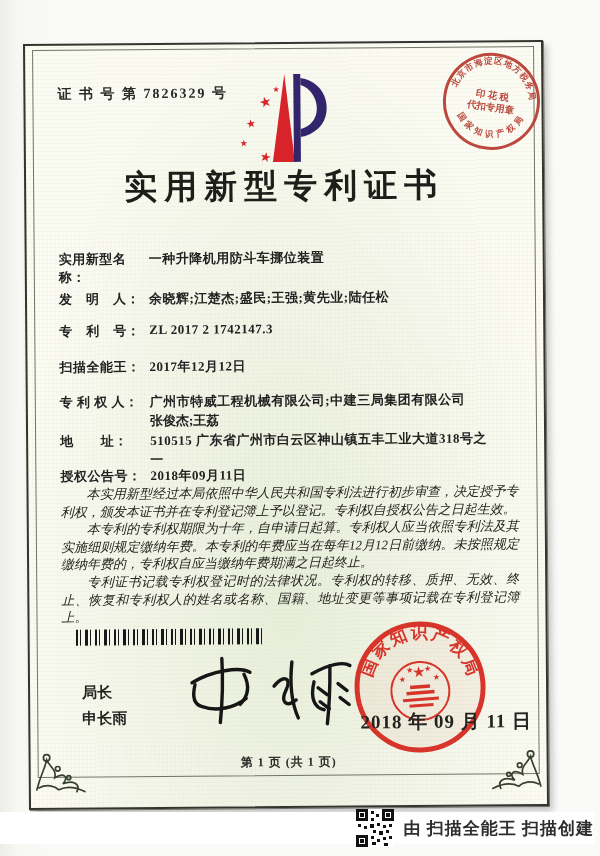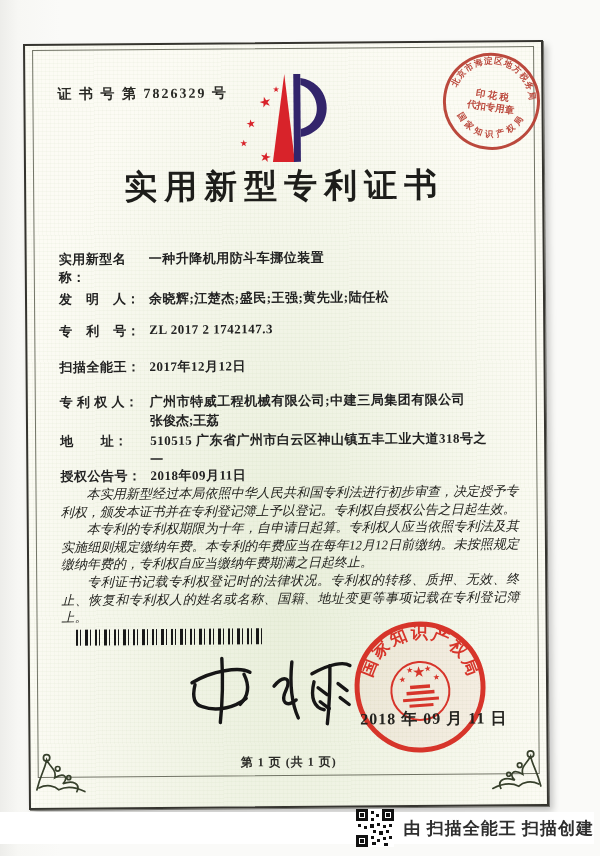--- a/index.html
+++ b/index.html
@@ -40,21 +40,21 @@
 
   .barcode { position:absolute; left:46px; top:584px; width:188px; height:16px;
     background-image:
       repeating-linear-gradient(90deg,#181818 0 2px,transparent 2px 4px,#181818 4px 5px,transparent 5px 9px,#181818 9px 12px,transparent 12px 14px,#181818 14px 15px,transparent 15px 19px);
   }
 
   .director { position:absolute; left:52px; top:634px; font-size:15px; font-weight:600; color:#242420; line-height:26px; }
   .sig { position:absolute; left:148px; top:608px; }
 
   .seal { position:absolute; left:322px; top:576px; transform:rotate(-4deg); opacity:0.92; }
-  .seal-date { position:absolute; left:330px; top:666px; font-size:16px; font-weight:600; color:#23231f; letter-spacing:1px; }
+  .seal-date { position:absolute; left:330px; top:666px; font-size:19px; font-weight:600; color:#23231f; letter-spacing:1px; }
 
   .footer { position:absolute; left:0; right:0; top:710px; text-align:center; font-size:12px; font-weight:600; color:#2b2b27; letter-spacing:1px; }
 
   .flourish { position:absolute; bottom:14px; }
   .flourish.left { left:2px; }
   .flourish.right { right:2px; transform:scaleX(-1); }
 
   
   .scan-row { position:absolute; left:0; right:6px; top:812px; height:32px; display:flex; justify-content:flex-end; align-items:center; gap:10px; background:#fff; }
   .scan-caption { font-size:17px; font-weight:600; color:#2e2e2e; letter-spacing:1px; font-family:"Liberation Serif",serif; }
@@ -136,20 +136,24 @@
     </div>
 
     <div class="body-text">
       <p>本实用新型经过本局依照中华人民共和国专利法进行初步审查，决定授予专利权，颁发本证书并在专利登记簿上予以登记。专利权自授权公告之日起生效。</p>
       <p>本专利的专利权期限为十年，自申请日起算。专利权人应当依照专利法及其实施细则规定缴纳年费。本专利的年费应当在每年12月12日前缴纳。未按照规定缴纳年费的，专利权自应当缴纳年费期满之日起终止。</p>
       <p>专利证书记载专利权登记时的法律状况。专利权的转移、质押、无效、终止、恢复和专利权人的姓名或名称、国籍、地址变更等事项记载在专利登记簿上。</p>
     </div>
 
     <div class="barcode"></div>
 
+    <div class="director">
+      <div>局长</div>
+      <div>申长雨</div>
+    </div>
 
     <svg class="sig" width="175" height="88" viewBox="0 0 175 88">
       <g fill="none" stroke="#161616" stroke-width="3.4" stroke-linecap="round" stroke-linejoin="round">
         <path d="M14,30 C34,18 62,14 72,20"></path>
         <path d="M44,6 C45,26 44,52 42,70"></path>
         <path d="M17,32 C14,44 16,52 24,54 C40,60 58,54 68,46"></path>
         <path d="M66,22 C72,34 70,44 62,52"></path>
         <path d="M96,34 C106,22 114,26 108,38 C102,50 108,56 118,48"></path>
         <path d="M114,10 C112,28 113,50 120,66"></path>
         <path d="M134,22 C152,12 166,10 172,14"></path>

